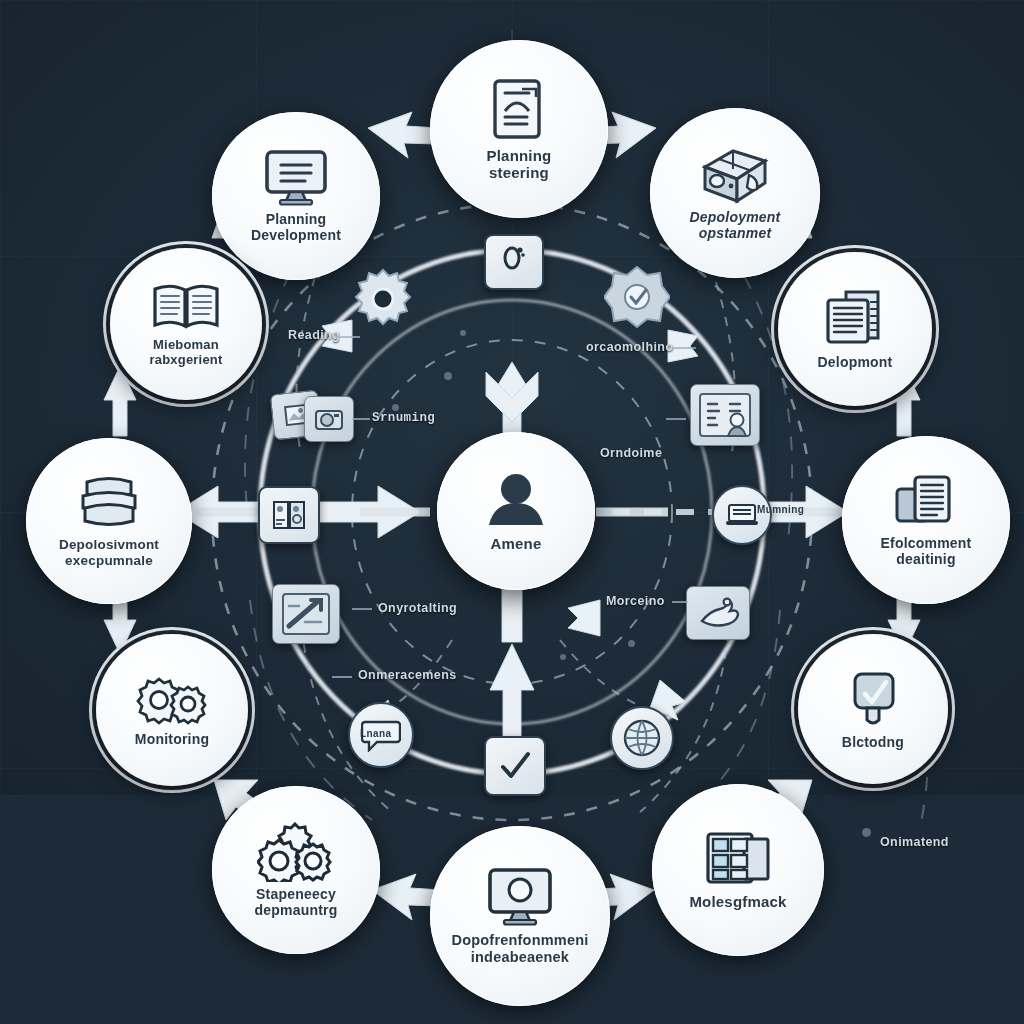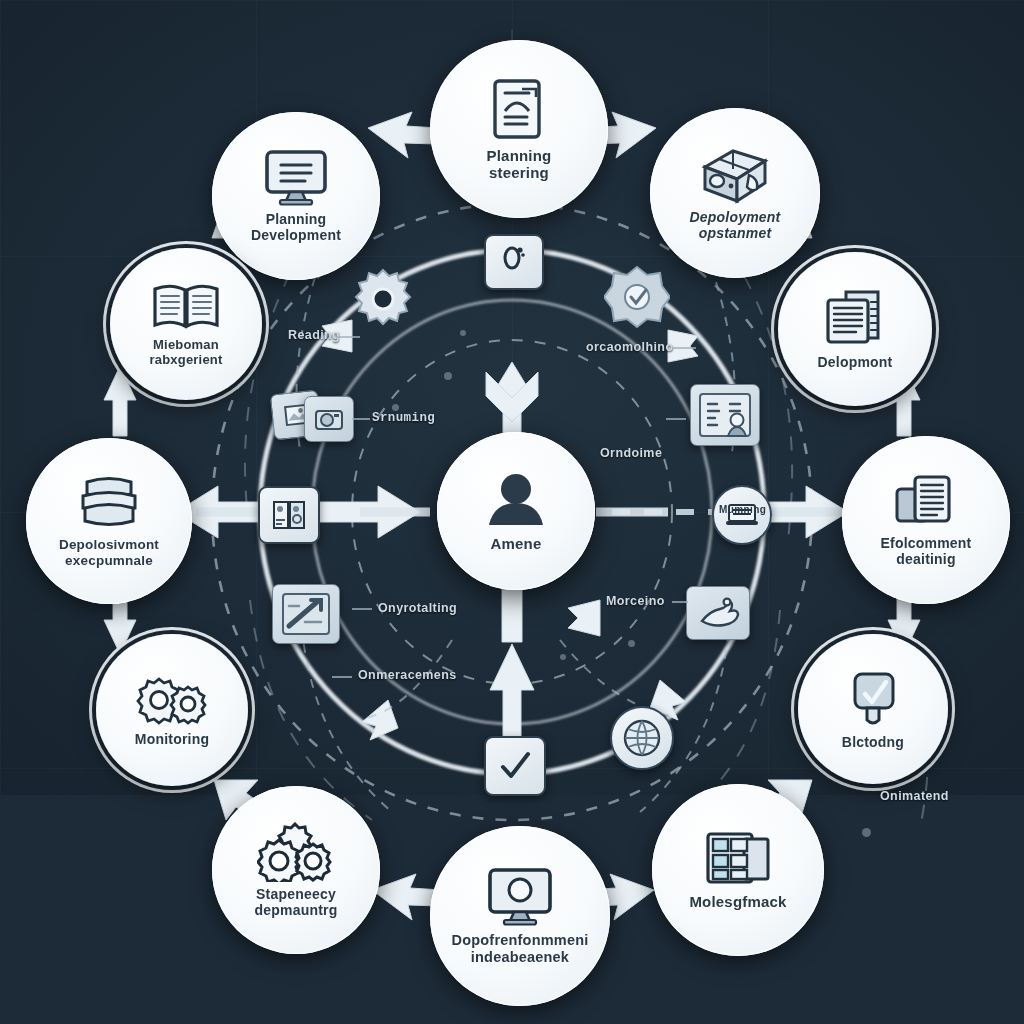--- a/index.html
+++ b/index.html
@@ -399,21 +399,21 @@
     </svg>
   </div>
 
   <div class="chip" style="left:712px;top:485px;width:56px;height:56px;">
     <svg width="34" height="26" viewBox="0 0 34 26">
       <rect x="4" y="3" width="26" height="16" rx="2" fill="#f2f7fa" stroke="#223341" stroke-width="2"></rect>
       <path d="M8 8 h18 M8 12 h18" stroke="#223341" stroke-width="2"></path>
       <rect x="1" y="19" width="32" height="4" rx="2" fill="#223341"></rect>
     </svg>
   </div>
-  <div class="anno" style="left:719px;top:504px;font-size:10px;color:#2b3a48;text-shadow:none;">Mumning</div>
+  <div class="anno" style="left:757px;top:504px;font-size:10px;color:#2b3a48;text-shadow:none;">Mumning</div>
 
   <div class="plate" style="left:272px;top:584px;width:66px;height:58px;">
     <svg width="50" height="44" viewBox="0 0 50 44">
       <rect x="2" y="2" width="46" height="40" rx="3" fill="#dbe5ec" stroke="#4a5f70" stroke-width="2"></rect>
       <path d="M8 34 L36 10" stroke="#3d5163" stroke-width="5" stroke-linecap="round"></path>
       <path d="M30 8 l10 0 l0 10" fill="none" stroke="#3d5163" stroke-width="4" stroke-linecap="round"></path>
       <path d="M8 14 h10 M24 30 h16" stroke="#7b8fa0" stroke-width="2.6" stroke-linecap="round"></path>
     </svg>
   </div>
   <div class="anno" style="left:378px;top:601px;">Onyrotalting</div>
@@ -421,39 +421,45 @@
 
   <div class="plate" style="left:686px;top:586px;width:62px;height:52px;">
     <svg width="44" height="36" viewBox="0 0 44 36">
       <path d="M6 26 q8 -10 18 -12 q6 -1 10 -8 q4 4 0 10 q8 -2 8 4 q-2 8 -14 10 q-12 2 -22 -4 z" fill="#eaf1f6" stroke="#2f4253" stroke-width="2.4"></path>
       <circle cx="31" cy="7" r="3.4" fill="#eaf1f6" stroke="#2f4253" stroke-width="2.2"></circle>
     </svg>
   </div>
   <div class="anno" style="left:606px;top:594px;">Morceino</div>
   <div class="leader" style="left:672px;top:601px;width:16px;"></div>
 
+  <div class="chip" style="left:348px;top:702px;width:62px;height:62px;">
+    <svg width="40" height="34" viewBox="0 0 40 34">
+      <path d="M4 4 h32 a3 3 0 0 1 3 3 v14 a3 3 0 0 1 -3 3 h-20 l-8 8 v-8 h-4 a3 3 0 0 1 -3 -3 v-14 a3 3 0 0 1 3 -3 z" fill="#eef4f8" stroke="#223341" stroke-width="2.4"></path>
+    </svg>
+    <span class="anno" style="position:absolute;left:10px;top:24px;font-size:10px;color:#2b3a48;text-shadow:none;">Lnana</span>
+  </div>
 
   <div class="tile" style="left:484px;top:736px;width:58px;height:56px;">
     <svg width="34" height="30" viewBox="0 0 34 30">
       <path d="M5 16 l8 9 l17 -22" fill="none" stroke="#223341" stroke-width="4" stroke-linecap="round" stroke-linejoin="round"></path>
     </svg>
   </div>
   <div class="anno" style="left:358px;top:668px;">Onmeracemens</div>
   <div class="leader" style="left:332px;top:676px;width:20px;"></div>
 
   <div class="chip" style="left:610px;top:706px;width:60px;height:60px;">
     <svg width="40" height="40" viewBox="0 0 40 40">
       <circle cx="20" cy="20" r="17" fill="#e3ecf2" stroke="#2b3d4c" stroke-width="2.4"></circle>
       <path d="M3 20 h34 M20 3 q9 17 0 34 M20 3 q-9 17 0 34" fill="none" stroke="#5f7688" stroke-width="1.8"></path>
       <path d="M6 11 q14 6 28 0 M6 29 q14 -6 28 0" fill="none" stroke="#5f7688" stroke-width="1.8"></path>
     </svg>
   </div>
 
   <div class="tiny" style="left:862px;top:828px;width:9px;height:9px;"></div>
-  <div class="anno" style="left:880px;top:789px;">Onimatend</div>
+  <div class="anno" style="left:880px;top:835px;">Onimatend</div>
 
   <div class="tiny" style="left:392px;top:404px;width:7px;height:7px;"></div>
   <div class="tiny" style="left:444px;top:372px;width:8px;height:8px;"></div>
   <div class="tiny" style="left:460px;top:330px;width:6px;height:6px;"></div>
   <div class="tiny" style="left:628px;top:640px;width:7px;height:7px;"></div>
   <div class="tiny" style="left:560px;top:654px;width:6px;height:6px;"></div>
 
 </div>
 
 </body></html>

